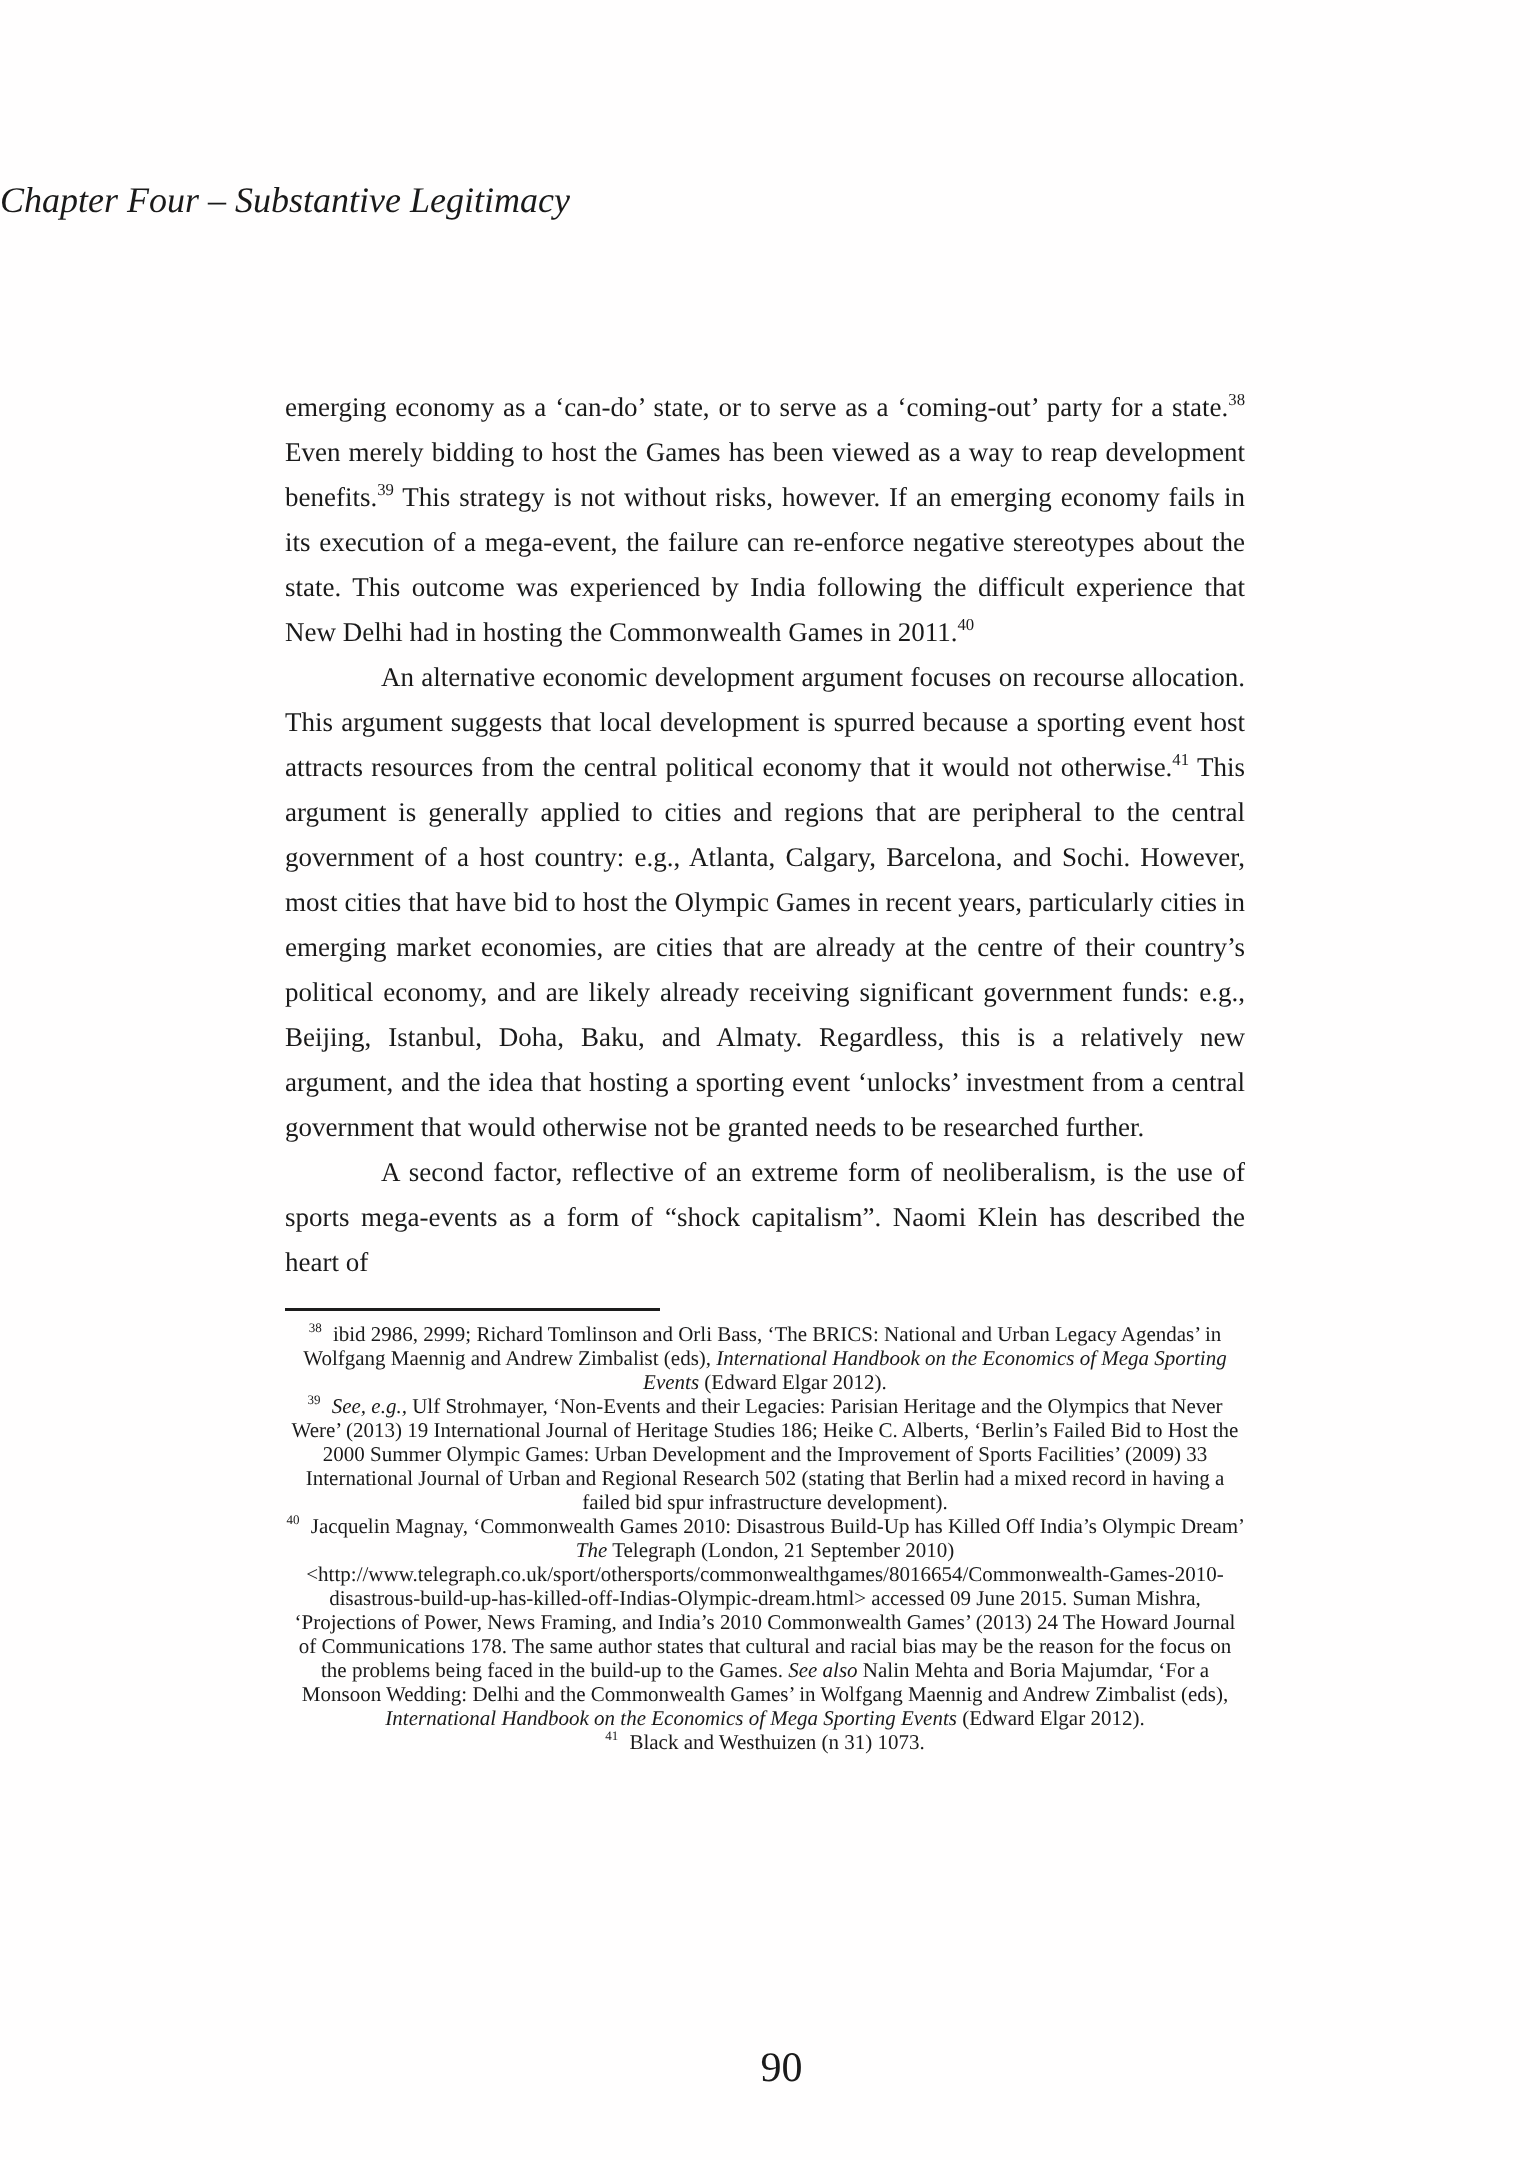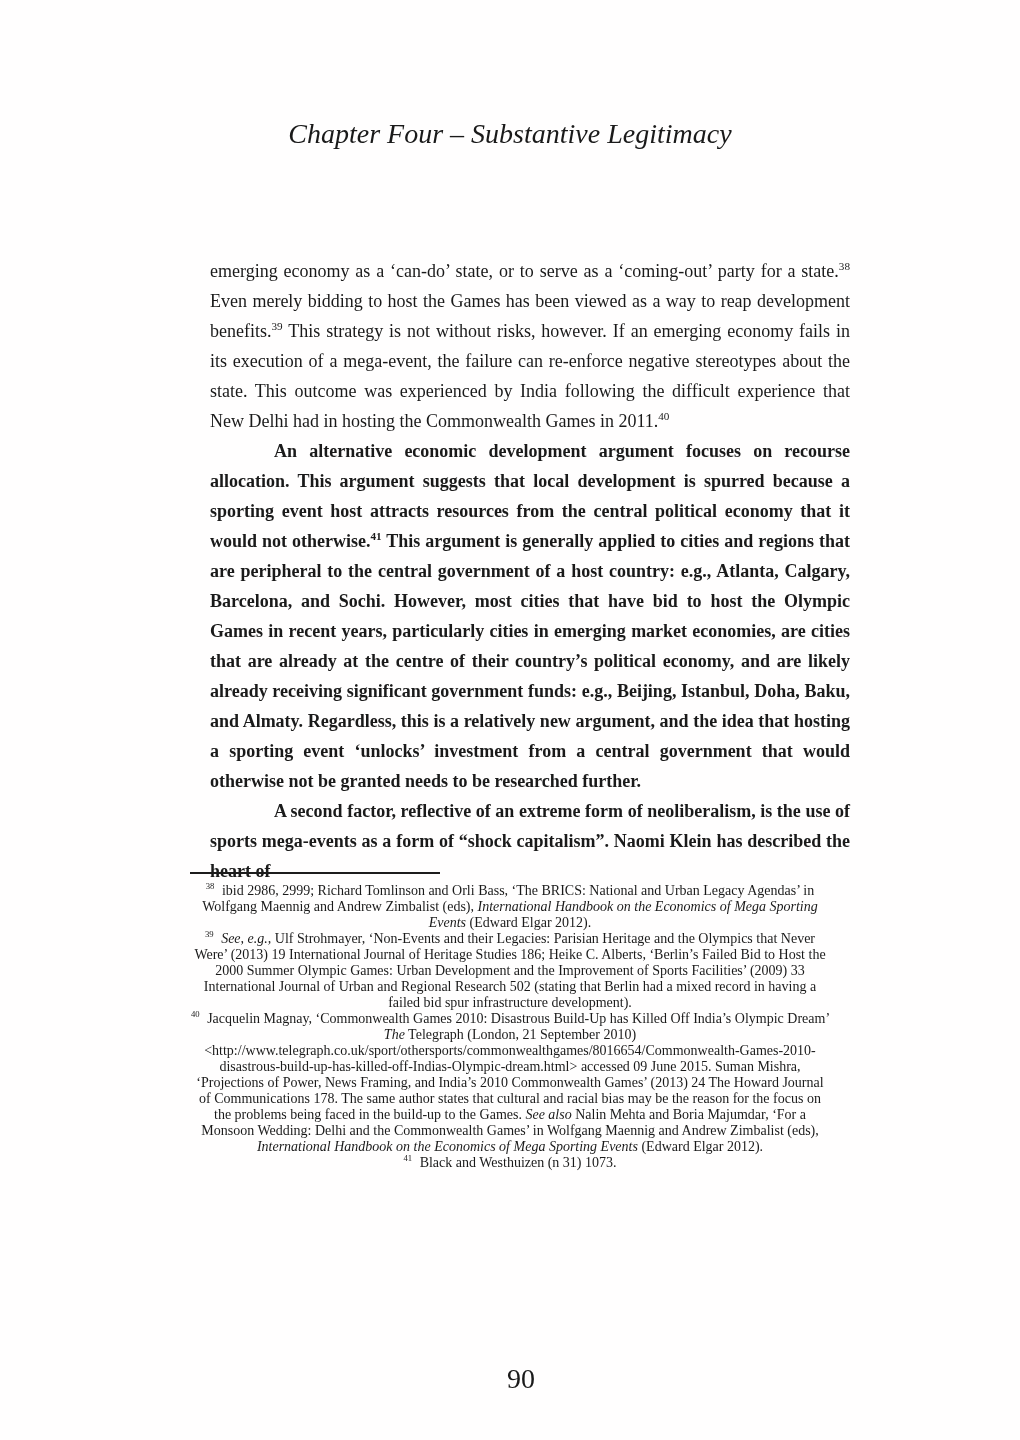--- a/index.html
+++ b/index.html
@@ -10,37 +10,35 @@
     background: #fffefe;
     font-family: "Liberation Serif", serif;
     color: #1a1a1a;
     overflow: hidden;
   }
   .chapter-header {
     position: absolute;
     top: 120px;
     left: 0;
     width: 100%;
-    text-align: center;
     font-style: italic;
-    font-size: 28px;
+    font-size: 24px;
     line-height: 28px;
   }
   .body-text {
     position: absolute;
     top: 256px;
     left: 190px;
     width: 640px;
     font-size: 18px;
     line-height: 30px;
     text-align: justify;
-    margin-left: 20px;
   }
   .body-text p { margin: 0; padding: 0; }
-  .body-text p.indent { text-indent: 64px; font-weight: bold; }
+  .body-text p.indent { text-indent: 64px; }
   sup {
     font-size: 0.62em;
     vertical-align: super;
     line-height: 0;
   }
   .footnotes {
     position: absolute;
     top: 872px;
     left: 190px;
     width: 640px;

